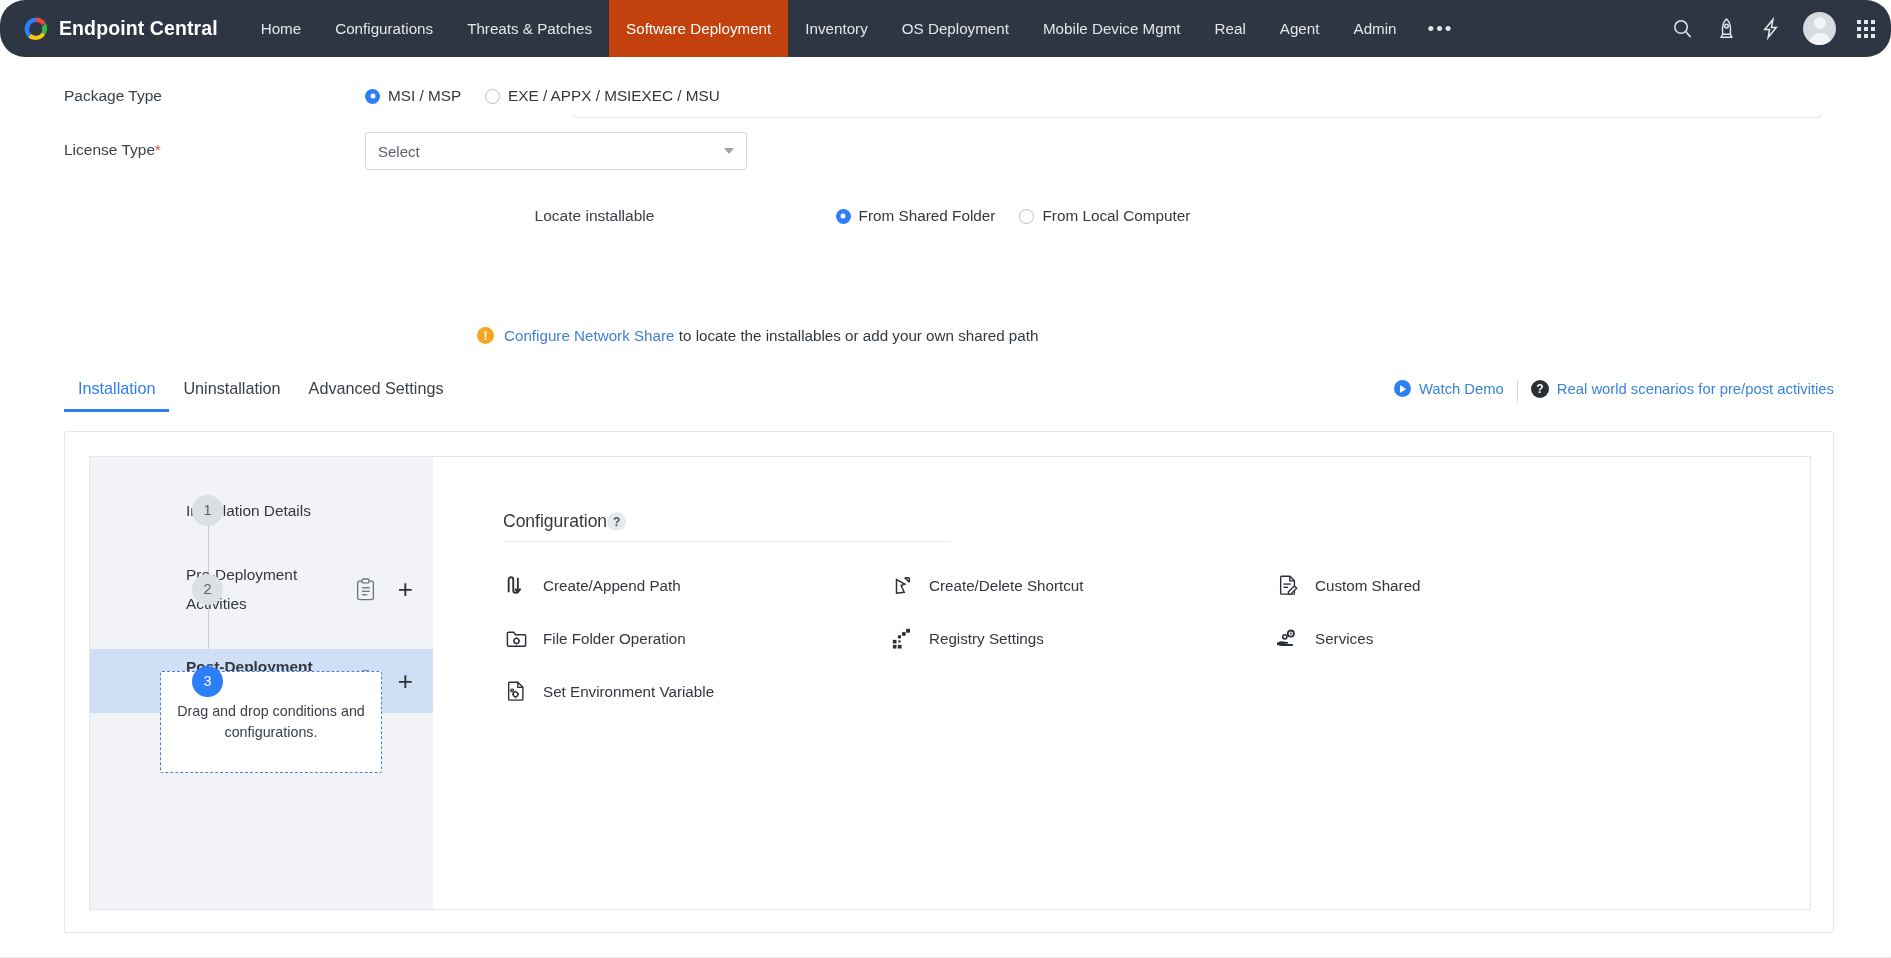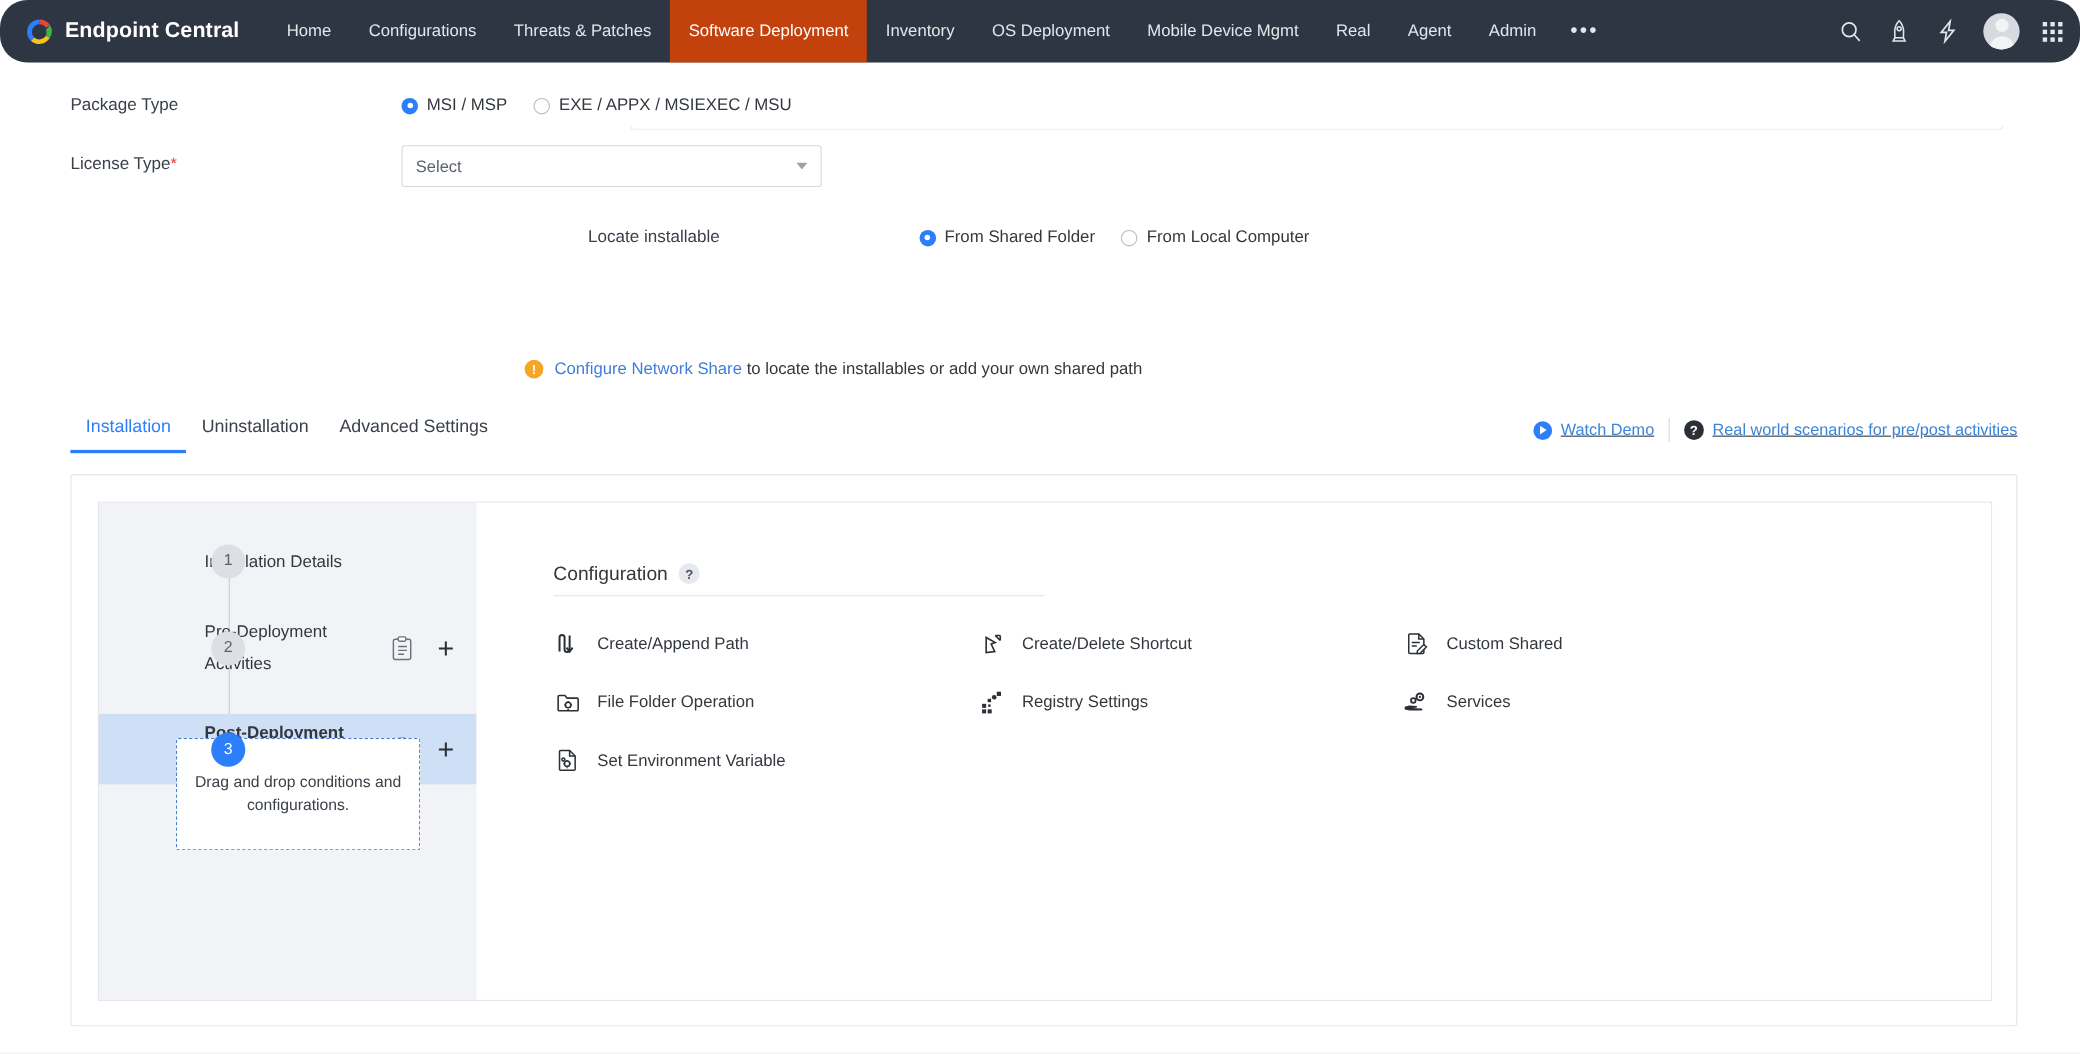--- a/index.html
+++ b/index.html
@@ -118,21 +118,21 @@
     position: absolute; left: 64px; top: 322px; width: 1770px;
     display: flex; align-items: flex-end; justify-content: space-between;
   }
   .tabs { display: flex; gap: 0; }
   .tab {
     padding: 0 14px 11px 14px;
     font-size: 16.2px; color: #3b414a; cursor: pointer;
     border-bottom: 3px solid transparent;
   }
   .tab.active { color: #2d7ff9; border-bottom-color: #2d7ff9; }
-  .tabs-links { display: flex; align-items: center; gap: 13px; padding-bottom: 10px; text-decoration: underline; }
+  .tabs-links { display: flex; align-items: flex-start; gap: 13px; padding-bottom: 10px; }
   .demo-link { display: flex; align-items: center; gap: 8px; font-size: 14.8px; color: #3884d8; cursor: pointer; }
   .play-badge {
     width: 17px; height: 17px; border-radius: 50%; background: #2d7ff9;
     display: flex; align-items: center; justify-content: center; flex: 0 0 17px;
   }
   .play-badge i { width: 0; height: 0; border-left: 6px solid #fff; border-top: 4px solid transparent; border-bottom: 4px solid transparent; margin-left: 2px; }
   .divider-v { width: 1px; height: 22px; background: #d5dae0; }
   .q-badge {
     width: 18px; height: 18px; border-radius: 50%; background: #2b2f36; color: #fff;
     font-size: 12px; font-weight: bold; display: flex; align-items: center; justify-content: center; flex: 0 0 18px;
@@ -184,21 +184,21 @@
     width: 222px; height: 102px;
     border: 1px dashed #4a7fd4; border-radius: 2px;
     background: #fff;
     display: flex; align-items: center; justify-content: center;
     text-align: center; font-size: 14.3px; color: #3b414a; line-height: 1.45;
     padding: 0 16px;
   }
 
   
   .config { flex: 1; padding: 54px 0 0 70px; }
-  .config-head { display: flex; align-items: center; gap: 10px; width: 446px; padding-bottom: 9px; border-bottom: 1px solid #e3e7ec; }
+  .config-head { display: flex; align-items: center; width: 446px; padding-bottom: 9px; border-bottom: 1px solid #e3e7ec; }
   .config-title { font-size: 17.5px; color: #33383e; }
   .help-badge {
     width: 19px; height: 19px; border-radius: 50%; background: #e6e9ed; color: #4a515a;
     font-size: 12px; font-weight: bold; display: flex; align-items: center; justify-content: center;
   }
   .config-grid {
     display: grid;
     grid-template-columns: 386px 386px 386px;
     row-gap: 27px; margin-top: 30px;
   }

